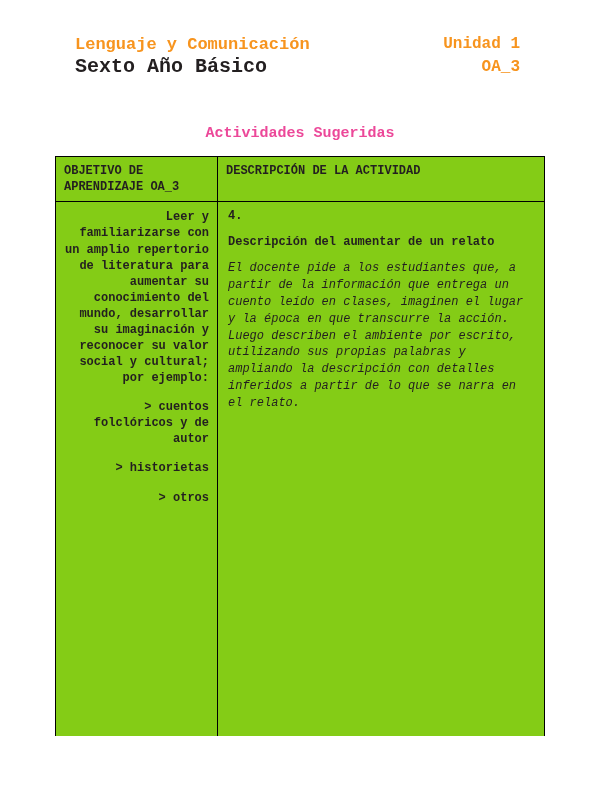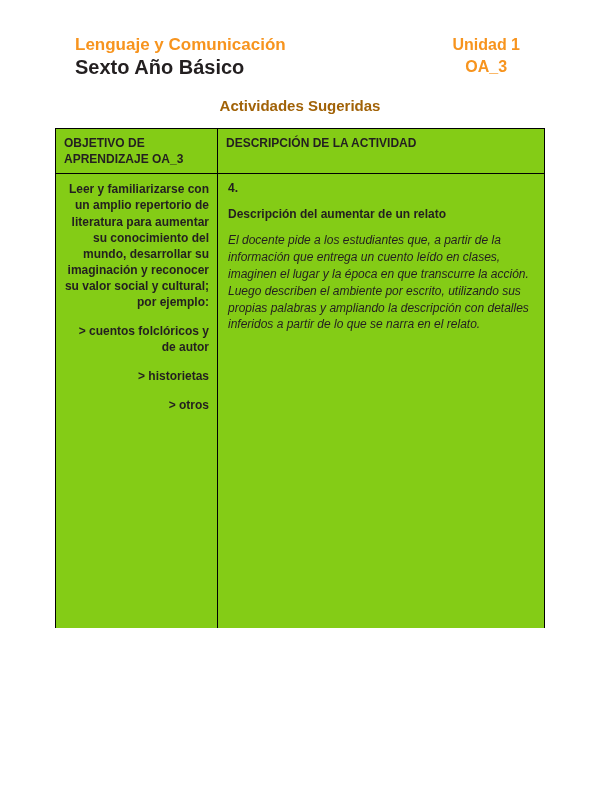--- a/index.html
+++ b/index.html
@@ -2,59 +2,60 @@
 <html><head>
 <meta charset="utf-8">
 <style>
   * { box-sizing: border-box; margin: 0; padding: 0; }
   html, body { background: #ffffff; }
   body { font-family: "Liberation Sans", sans-serif; color: #231f20; }
 
   .page {
     position: relative;
     width: 600px;
-    height: 628px;
+    height: 736px;
     background: #ffffff;
     overflow: hidden;
+    font-family: Liberation Mono, monospace;
   }
 
   .doc-header {
     display: flex;
     justify-content: space-between;
     align-items: flex-start;
     padding: 33px 80px 0 75px;
   }
   .header-left .course {
     color: #f7941e;
     font-weight: bold;
     font-size: 17px;
     line-height: 23px;
   }
   .header-left .grade {
     color: #231f20;
     font-weight: bold;
     font-size: 20px;
     line-height: 22px;
   }
-  .header-right { text-align: center; }
+  .header-right { text-align: right; }
   .header-right .unit,
   .header-right .oa {
     color: #f7941e;
     font-weight: bold;
     font-size: 16px;
     line-height: 23px;
   }
   .header-right .oa { line-height: 22px; }
 
   .page-title {
-    margin-top: 19px;
+    margin-top: 47px;
     text-align: center;
     font-size: 15px;
     font-weight: bold;
-    color: #a16207;
+    color: #ec4899;
   }
 
   table.activities-table {
     border-collapse: collapse;
     table-layout: fixed;
     margin: 14px 0 0 55px;
     width: 490px;
     height: 628px;
     background: #84cc16;
   }

